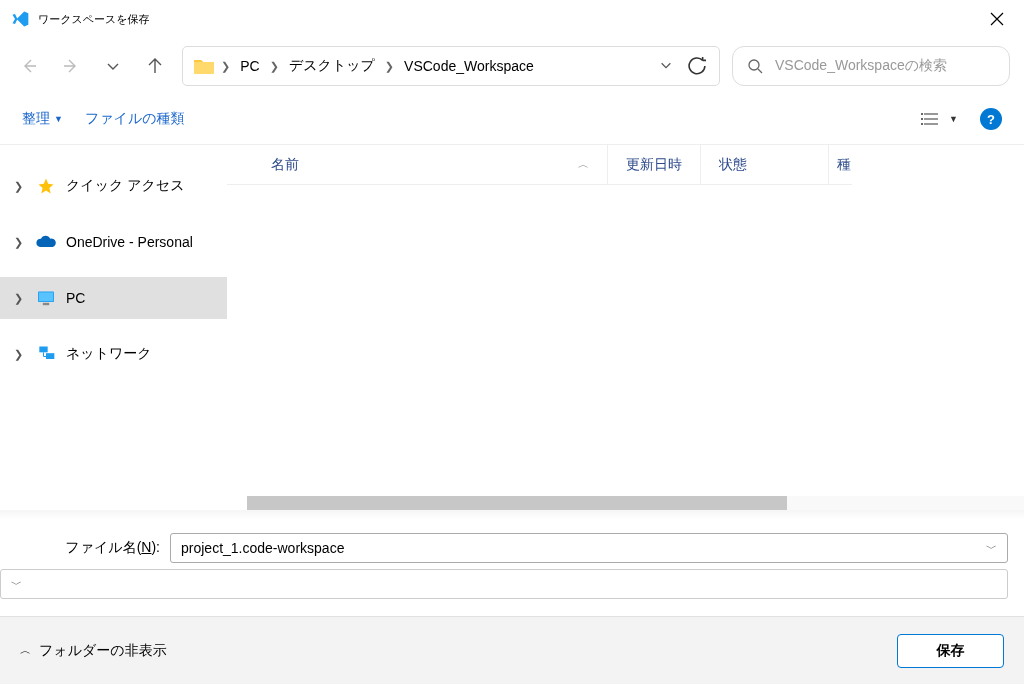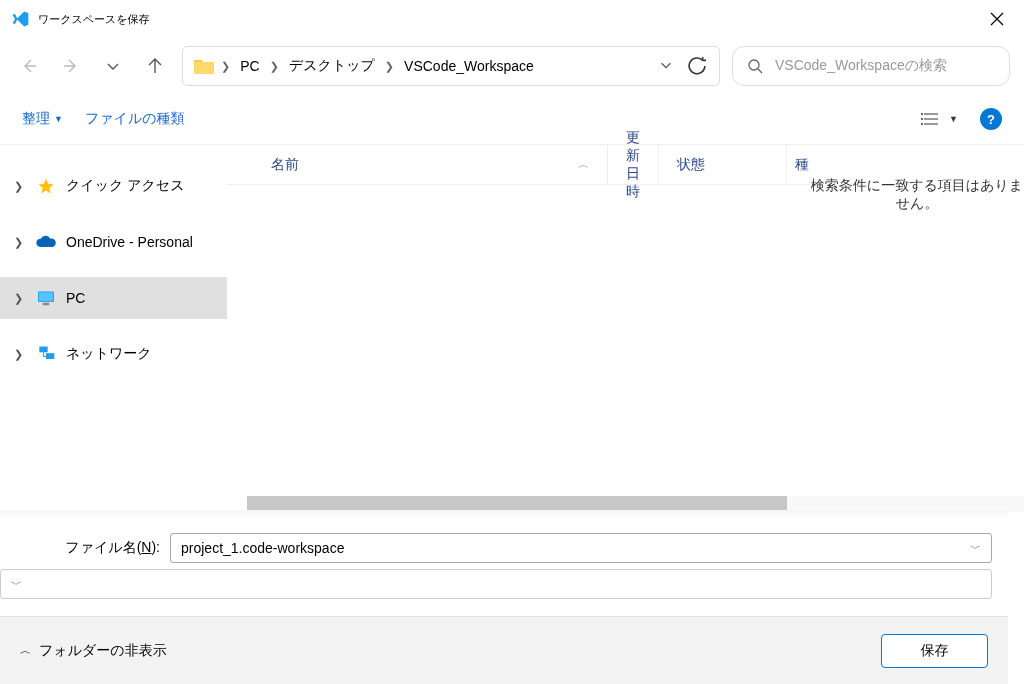--- a/index.html
+++ b/index.html
@@ -49,35 +49,35 @@
 .col { padding: 0 18px; font-size: 14px; color: #2c4a8a; height: 100%; display: flex; align-items: center; }
 .col-name { width: 380px; padding-left: 44px; }
 .col-sort { color: #888; margin-left: auto; font-size: 11px; }
 .col-status { width: 128px; border-left: 1px solid #eee; }
 .col-date { border-left: 1px solid #eee; flex: 1; }
 .col-type { border-left: 1px solid #eee; width: 24px; padding: 0 8px; }
 .empty-msg { text-align: center; padding: 32px 0; color: #333; font-size: 14px; }
 .scrollbar-h { position: absolute; bottom: 0; left: 20px; right: 0; height: 16px; background: #f9f9f9; }
 .scrollbar-thumb { height: 14px; background: #c7c7c7; width: 540px; }
 
-.bottom-panel { position: absolute; left: 0; right: 16px; bottom: 0; background: #fff; }
+.bottom-panel { position: absolute; left: 0; right: 0; bottom: 0; background: #fff; }
 .shadow-line { height: 10px; background: linear-gradient(to bottom, rgba(0,0,0,0.04), transparent); }
 .form-rows { background: #fff; padding: 12px 16px 12px 0; }
 .form-row { display: flex; align-items: center; height: 32px; margin-bottom: 4px; }
 .form-label { width: 170px; text-align: right; padding-right: 10px; font-size: 14px; }
 .form-label u { text-decoration: underline; }
 .form-input { flex: 1; height: 30px; border: 1px solid #aaa; border-radius: 3px; padding: 0 10px; font-size: 14px; display: flex; align-items: center; justify-content: space-between; background: #fff; }
 .form-select { flex: 1; height: 30px; border: 1px solid #ccc; border-radius: 3px; padding: 0 10px; font-size: 14px; display: flex; align-items: center; justify-content: space-between; background: #fff; }
 .dd-caret { color: #666; font-size: 11px; }
 
 .footer { height: 68px; background: #f3f3f3; border-top: 1px solid #e0e0e0; display: flex; align-items: center; padding: 0 20px; }
 .hide-folders { display: flex; align-items: center; gap: 8px; font-size: 14px; cursor: pointer; }
 .hide-folders-caret { font-size: 11px; }
 .footer-spacer { flex: 1; }
-.btn { min-width: 107px; height: 34px; border: 1px solid #ccc; border-radius: 4px; background: #fff; font-size: 14px; display: flex; align-items: center; justify-content: center; cursor: pointer; margin-left: 10px; }
+.btn { min-width: 107px; height: 34px; border: 1px solid #ccc; border-radius: 4px; background: #fff; font-size: 14px; display: flex; align-items: center; justify-content: center; cursor: pointer; margin-left: 10px; font-weight: bold; }
 .btn.primary { border: 1px solid #0078d4; }
 </style>
 </head>
 <body>
 
 <div class="titlebar">
   <span class="app-icon">
     <svg viewBox="0 0 24 24">
         <path fill="#1e9cf0" d="M17 3l5 2v14l-5 2-9-9 9-9zM3 7l3-1 3 6-3 6-3-1 3-5-3-5z"></path>
       </svg>
@@ -222,21 +222,20 @@
       <div class="col col-date">
         <span>更新日時</span>
       </div>
       <div class="col col-status">
         <span>状態</span>
       </div>
       <div class="col col-type">
         <span>種</span>
       </div>
     </div>
-    <div class="empty-msg">検索条件に一致する項目はありません。</div>
     <div class="scrollbar-h">
       <div class="scrollbar-thumb"></div>
     </div>
   </div>
 </div>
 
 <div class="bottom-panel">
   <div class="shadow-line"></div>
   <div class="form-rows">
     <div class="form-row">

